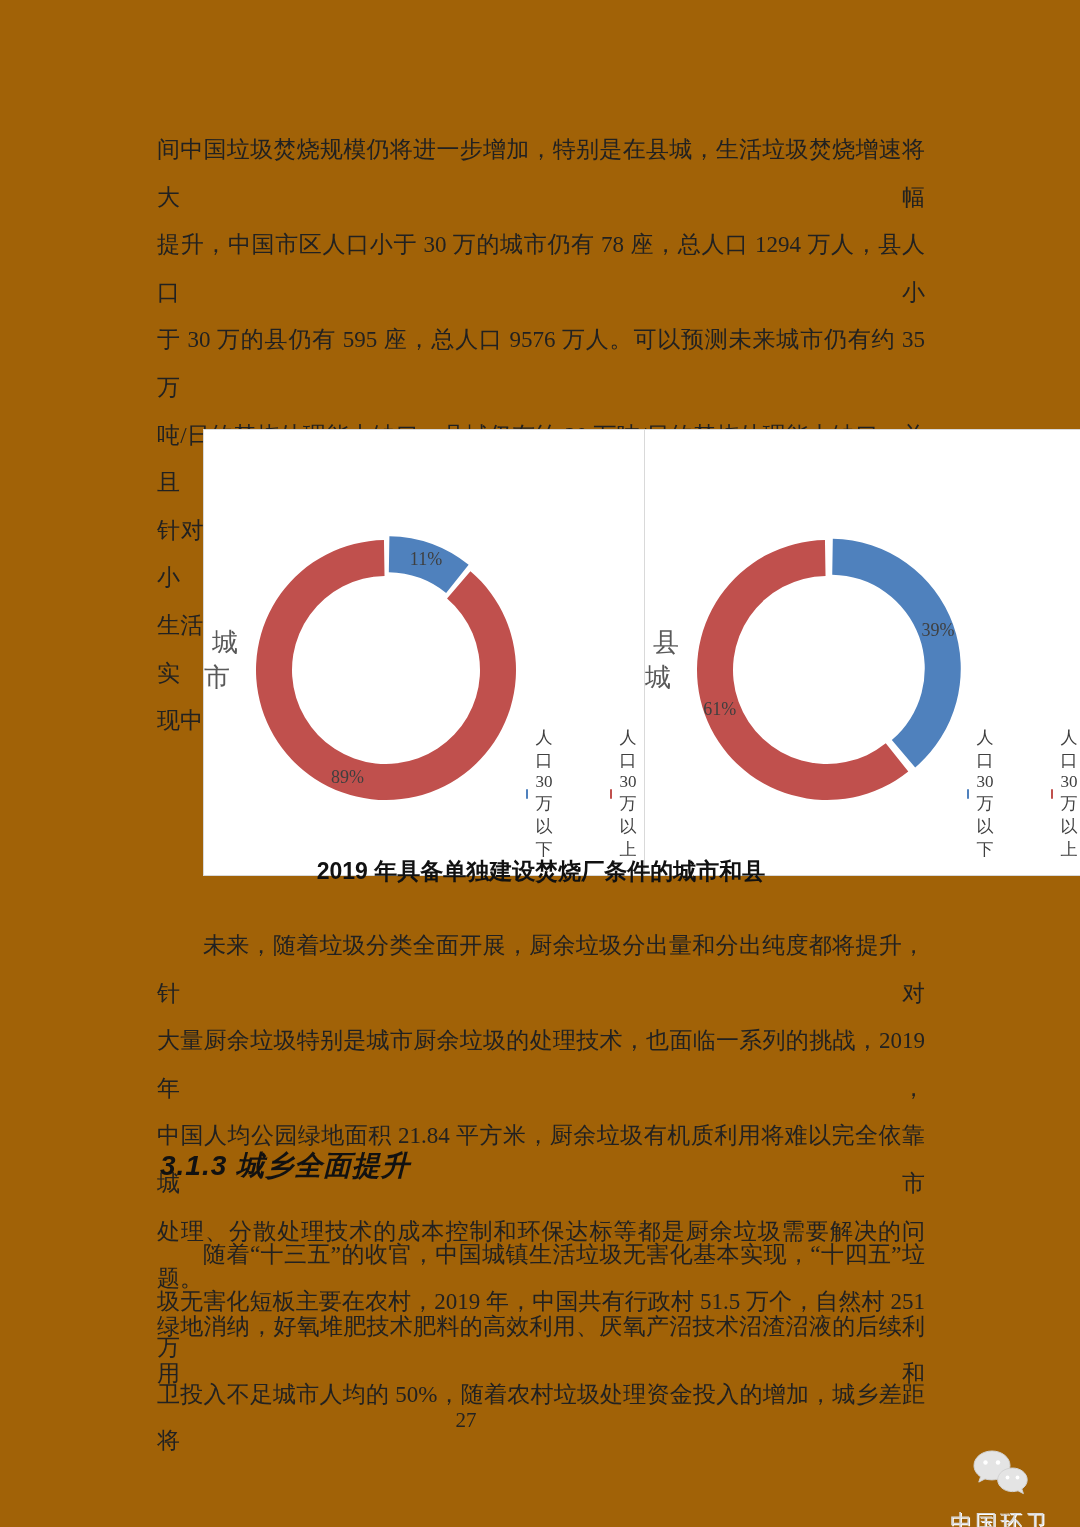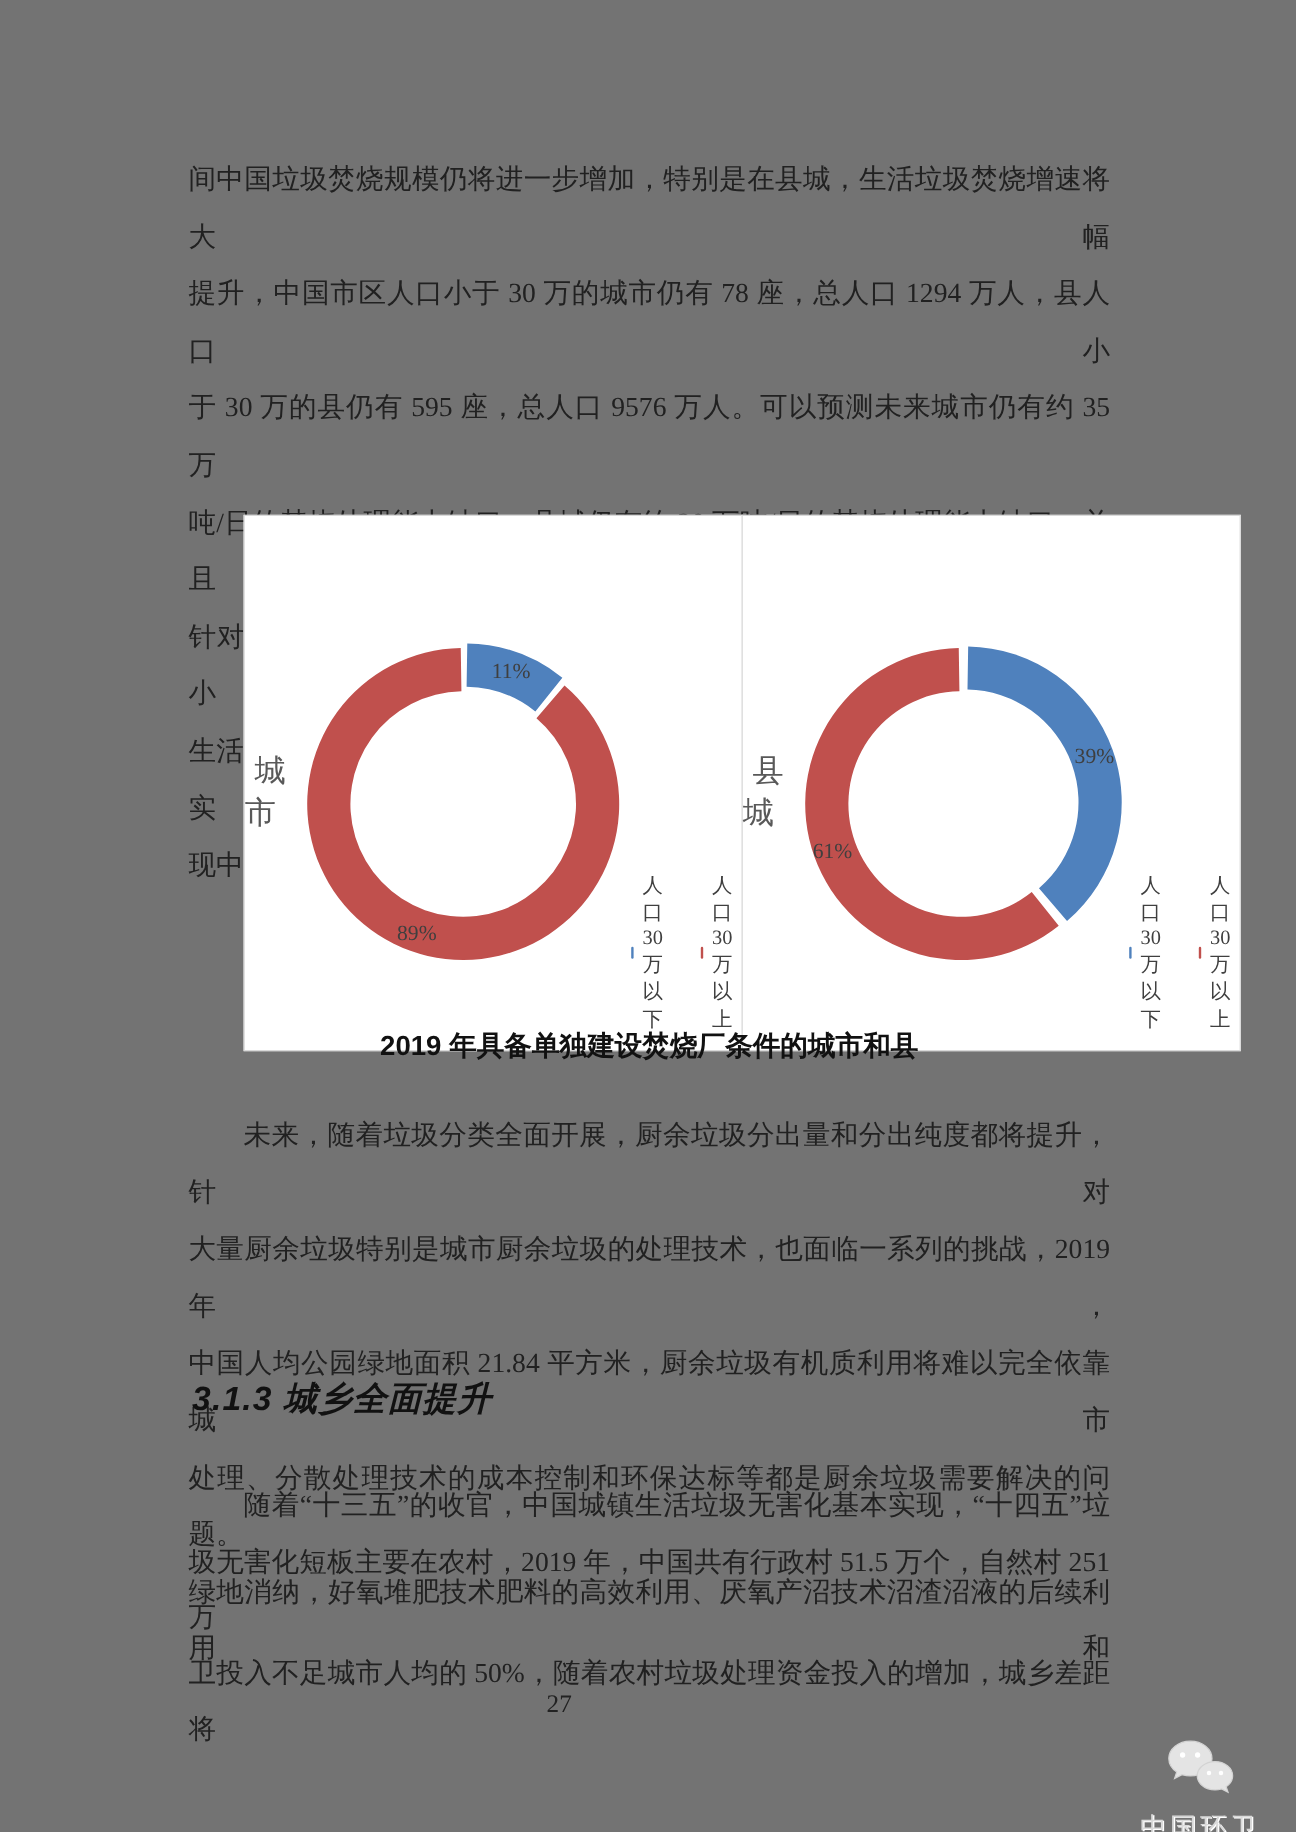--- a/index.html
+++ b/index.html
@@ -1,17 +1,17 @@
 <!DOCTYPE html>
 <html><head>
 <meta charset="utf-8">
 <style>
   html,body{margin:0;padding:0;background:#ffffff;}
   .page{
-    position:relative;width:1080px;height:1527px;background:#737373;overflow:hidden;
+    position:relative;width:1080px;height:1527px;background:#a16207;overflow:hidden;
     font-family:"Liberation Serif","DejaVu Serif",serif;color:#212121;
   }
   
   .para{position:absolute;left:157px;width:768px;font-size:23px;line-height:47.6px;}
   .line{text-align:justify;text-align-last:justify;text-justify:inter-character;}
   .line.short{text-align-last:left;}
   .line.indent{text-indent:46px;}
   .p1{top:126px;}
   .p2{top:922px;}
   .p3{top:1232px;line-height:46.5px;}
@@ -21,21 +21,21 @@
     flex:1;border:1px solid #d9d9d9;background:#fff;
     display:flex;flex-direction:row;align-items:center;box-sizing:border-box;
   }
   .panel + .panel{margin-left:-1px;}
   .chart-title{
     margin-top:14px;font-size:26px;color:#595959;letter-spacing:8px;text-indent:8px;
     font-family:"Liberation Serif","DejaVu Serif",serif;
   }
   .donut{margin-top:34px;width:280px;height:280px;}
   .pct-label{fill:#3f3f3f;font-size:18px;font-family:"Liberation Serif","DejaVu Serif",serif;}
-  .legend{margin-top:auto;margin-bottom:14px;display:flex;gap:24px;align-items:center;}
+  .legend{margin-top:auto;margin-bottom:14px;display:flex;gap:50px;align-items:center;}
   .legend-item{display:flex;align-items:center;gap:7px;font-size:17px;color:#3f3f3f;}
   .swatch{width:10px;height:10px;display:inline-block;border-radius:1px;}
   
   .caption{
     position:absolute;left:157px;top:856px;width:768px;text-align:center;
     font-size:23px;font-weight:bold;color:#111;
     font-family:"Liberation Sans","DejaVu Sans",sans-serif;
   }
   .sec-heading{
     position:absolute;left:160px;top:1147px;font-size:28px;font-weight:bold;color:#111;

